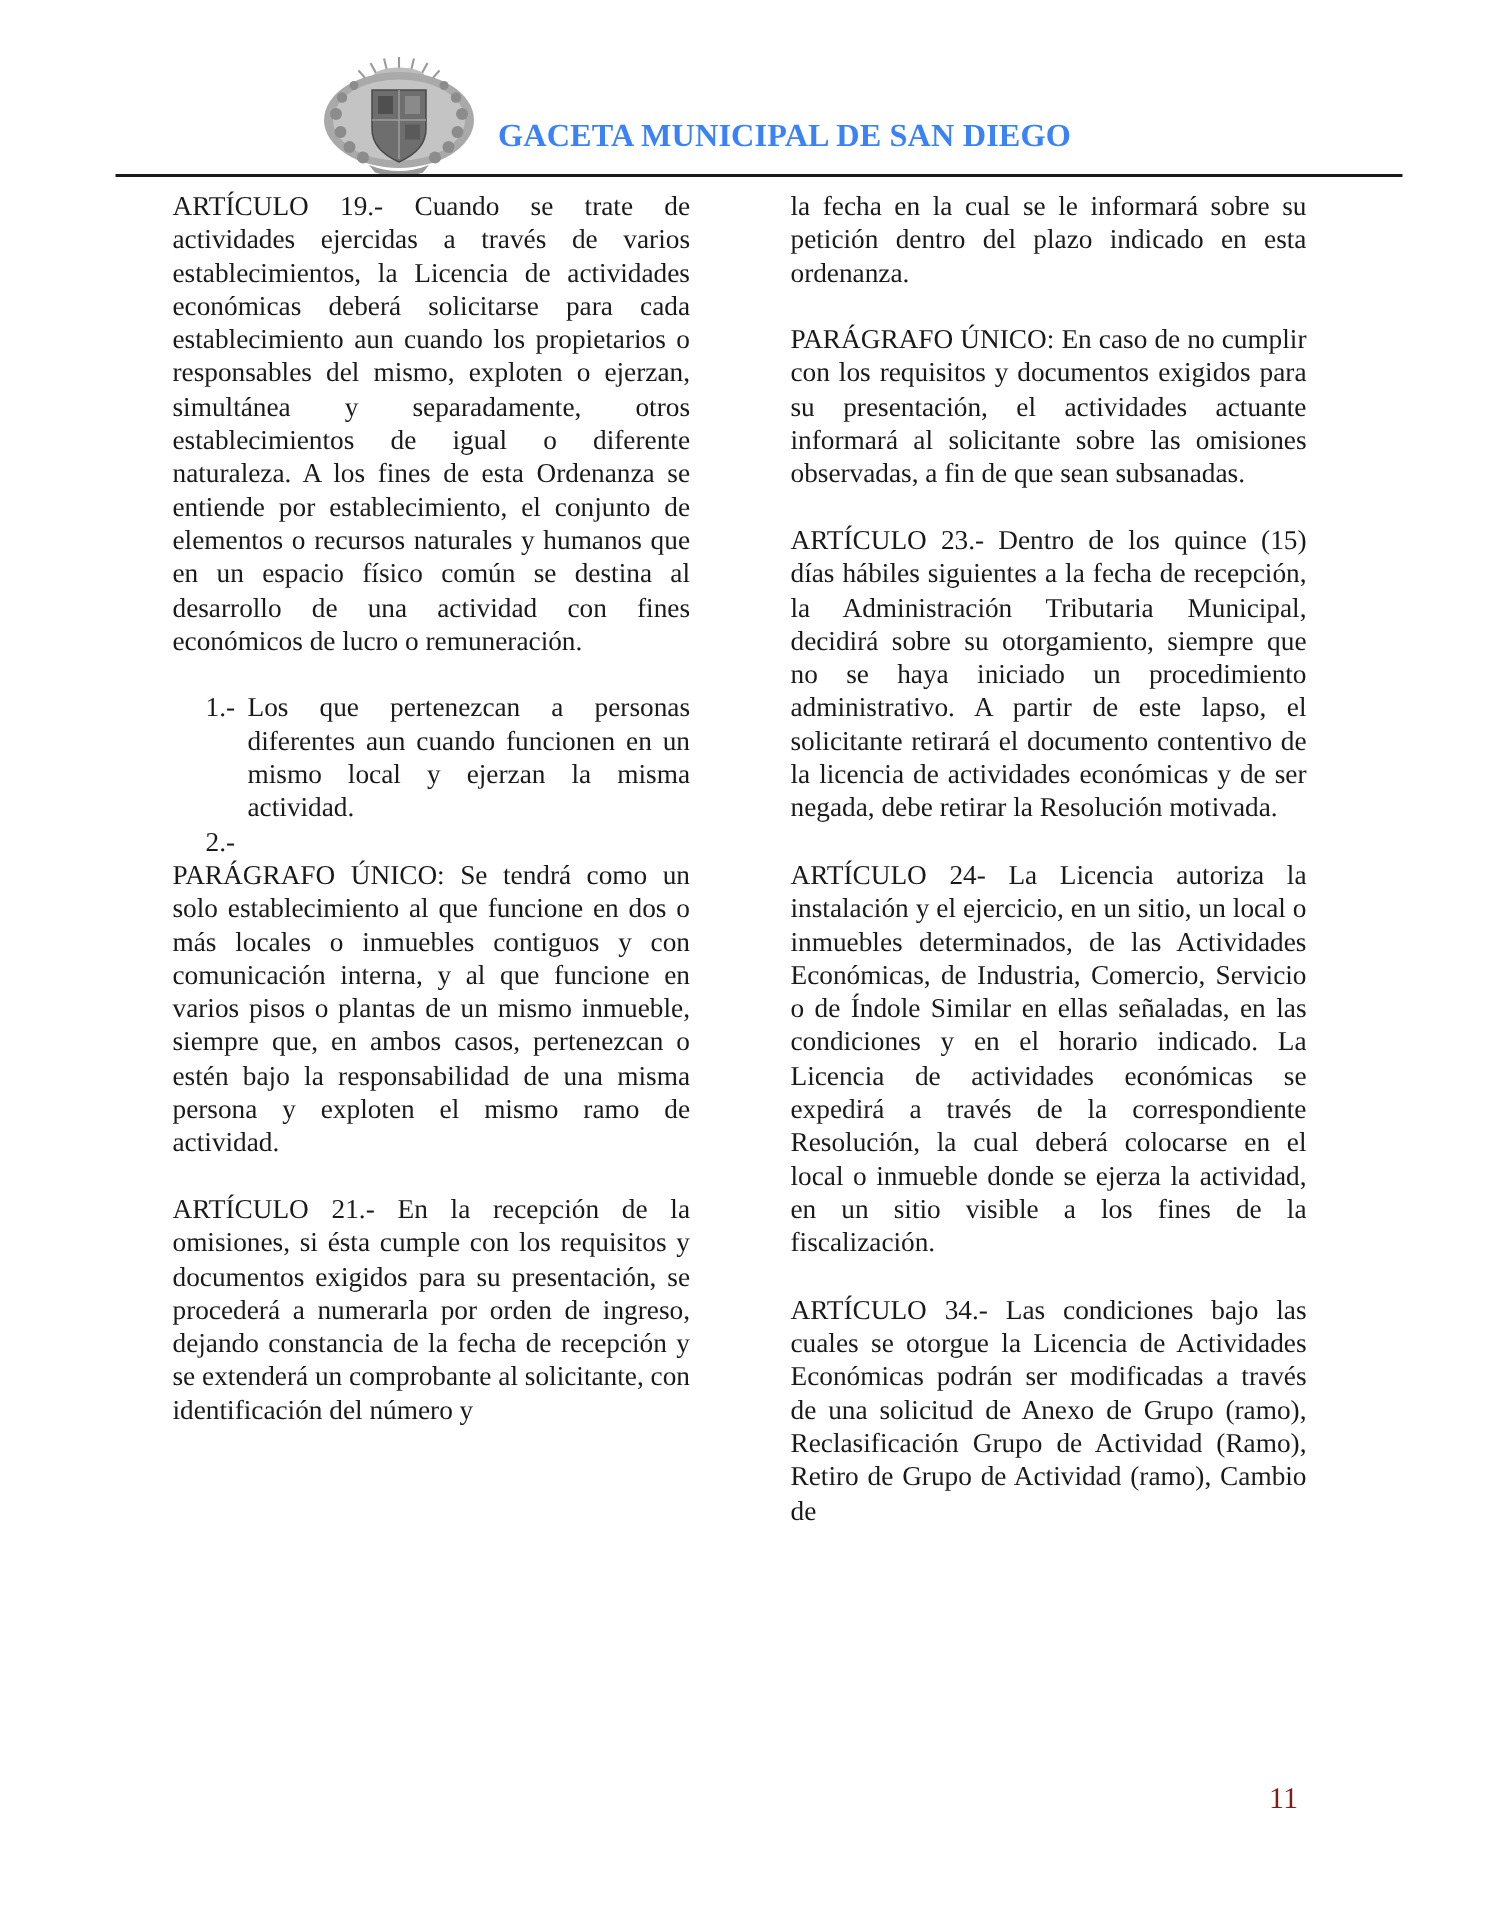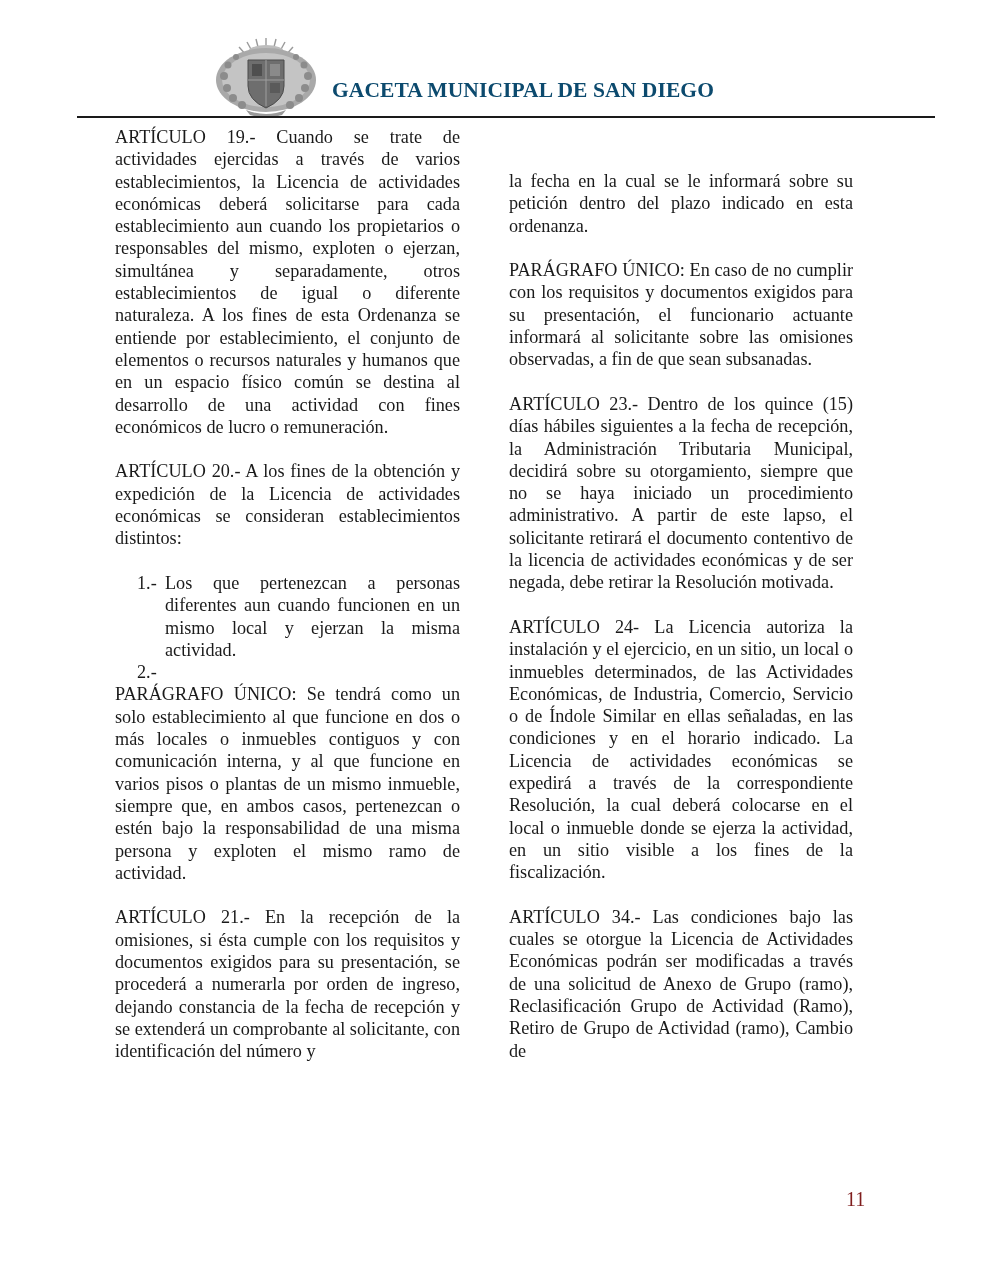--- a/index.html
+++ b/index.html
@@ -22,40 +22,40 @@
       width: 116px;
       height: 82px;
     }
     .header-title {
       position: absolute;
       left: 332px;
       top: 78px;
       font-size: 21.5px;
       font-weight: bold;
       letter-spacing: 0.1px;
-      color: #0c4a6e;
+      color: #3b82f6;
       white-space: nowrap;
     }
     .header-rule {
       position: absolute;
       left: 77px;
       top: 116px;
       width: 858px;
       height: 2px;
       background: #1a1a1a;
     }
     .column {
       position: absolute;
       top: 126px;
       font-size: 18.2px;
       line-height: 22.3px;
       text-align: justify;
     }
     .col-left { left: 115px; width: 345px; }
-    .col-right { left: 509px; width: 344px; margin-top: 44px; }
+    .col-right { left: 527px; width: 344px; }
     .para {
       margin: 0 0 22.3px 0;
     }
     .para .head {
       font-weight: normal;
     }
     .list {
       margin: 0 0 22.3px 0;
       padding: 0;
       list-style: none;
@@ -125,23 +125,20 @@
 </div>
 
 <div class="header-title">GACETA MUNICIPAL DE SAN DIEGO</div>
 <div class="header-rule"></div>
 
 <div class="column col-left">
   <p class="para">
     <span class="head">ARTÍCULO 19.-</span><span> Cuando se trate de actividades ejercidas a través de varios establecimientos, la Licencia de actividades económicas deberá solicitarse para cada establecimiento aun cuando los propietarios o responsables del mismo, exploten o ejerzan, simultánea y separadamente, otros establecimientos de igual o diferente naturaleza. A los fines de esta Ordenanza se entiende por establecimiento, el conjunto de elementos o recursos naturales y humanos que en un espacio físico común se destina al desarrollo de una actividad con fines económicos de lucro o remuneración.</span>
   </p>
 
-  <p class="para" style="margin-bottom:22.3px;">
-    <span class="head">ARTÍCULO 20.-</span><span> A los fines de la obtención y expedición de la Licencia de actividades económicas se consideran establecimientos distintos:</span>
-  </p>
 
   <ul class="list">
     <li>
       <span class="num">1.-</span>
       <span>Los que pertenezcan a personas diferentes aun cuando funcionen en un mismo local y ejerzan la misma actividad.</span>
     </li>
     <li>
       <span class="num">2.-</span>
     </li>
   </ul>
@@ -154,21 +151,21 @@
     <span class="head">ARTÍCULO 21.-</span><span> En la recepción de la omisiones, si ésta cumple con los requisitos y documentos exigidos para su presentación, se procederá a numerarla por orden de ingreso, dejando constancia de la fecha de recepción y se extenderá un comprobante al solicitante, con identificación del número y</span>
   </p>
 </div>
 
 <div class="column col-right">
   <p class="para">
     <span>la fecha en la cual se le informará sobre su petición dentro del plazo indicado en esta ordenanza.</span>
   </p>
 
   <p class="para">
-    <span class="head">PARÁGRAFO ÚNICO:</span><span> En caso de no cumplir con los requisitos y documentos exigidos para su presentación, el funcionario actuante informará al solicitante sobre las omisiones observadas, a fin de que sean subsanadas.</span>
+    <span class="head">PARÁGRAFO ÚNICO:</span><span> En caso de no cumplir con los requisitos y documentos exigidos para su presentación, el actividades actuante informará al solicitante sobre las omisiones observadas, a fin de que sean subsanadas.</span>
   </p>
 
 
   <p class="para">
     <span class="head">ARTÍCULO 23.-</span><span> Dentro de los quince (15) días hábiles siguientes a la fecha de recepción, la Administración Tributaria Municipal, decidirá sobre su otorgamiento, siempre que no se haya iniciado un procedimiento administrativo. A partir de este lapso, el solicitante retirará el documento contentivo de la licencia de actividades económicas y de ser negada, debe retirar la Resolución motivada.</span>
   </p>
 
   <p class="para">
     <span class="head">ARTÍCULO 24-</span><span> La Licencia autoriza la instalación y el ejercicio, en un sitio, un local o inmuebles determinados, de las Actividades Económicas, de Industria, Comercio, Servicio o de Índole Similar en ellas señaladas, en las condiciones y en el horario indicado. La Licencia de actividades económicas se expedirá a través de la correspondiente Resolución, la cual deberá colocarse en el local o inmueble donde se ejerza la actividad, en un sitio visible a los fines de la fiscalización.</span>
   </p>

